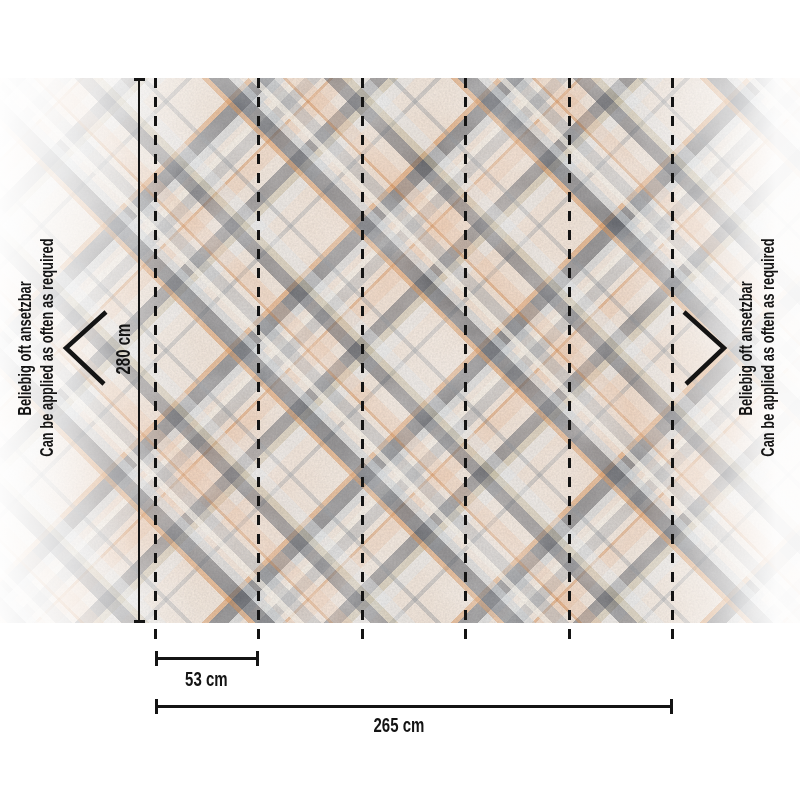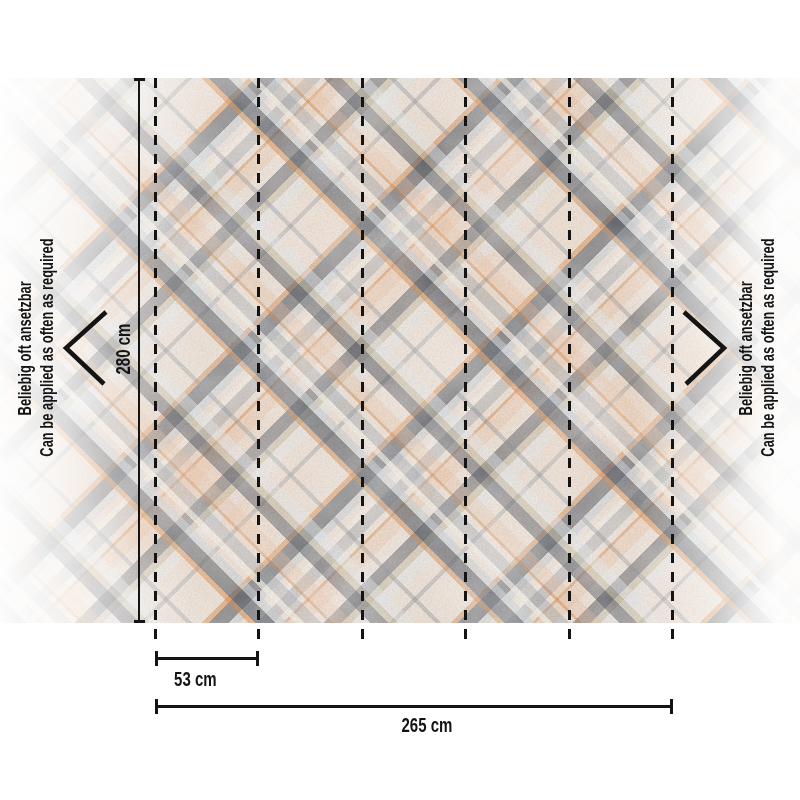--- a/index.html
+++ b/index.html
@@ -146,22 +146,22 @@
 <svg class="abs" style="left:60px;top:306px" width="48" height="84">
   <polyline class="chev" points="46,6 6,42 44,78"></polyline>
 </svg>
 <svg class="abs" style="left:682px;top:306px" width="48" height="84">
   <polyline class="chev" points="2,6 42,42 4,78"></polyline>
 </svg>
 
 <div class="abs hline" style="left:155px;top:657px;width:104px"></div>
 <div class="abs cap-v" style="left:155px;top:651px"></div>
 <div class="abs cap-v" style="left:256px;top:651px"></div>
-<div class="abs dim-label" style="left:143px;top:668px;width:104px">
+<div class="abs dim-label" style="left:154px;top:668px;width:104px">
   <span class="cond">53 cm</span>
 </div>
 
 <div class="abs hline" style="left:155px;top:705px;width:518px"></div>
 <div class="abs cap-v" style="left:155px;top:699px"></div>
 <div class="abs cap-v" style="left:670px;top:699px"></div>
-<div class="abs dim-label" style="left:168px;top:714px;width:518px">
+<div class="abs dim-label" style="left:140px;top:714px;width:518px">
   <span class="cond">265 cm</span>
 </div>
 
 </body></html>

